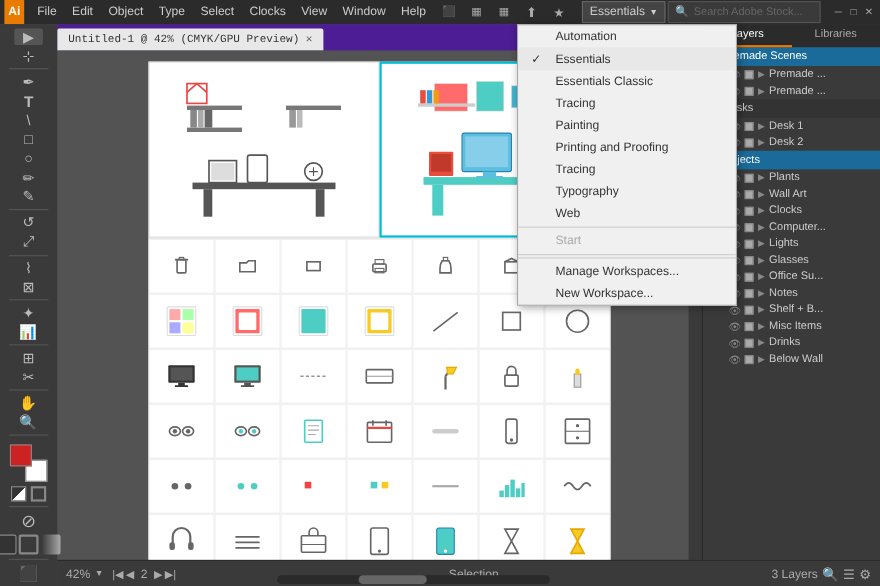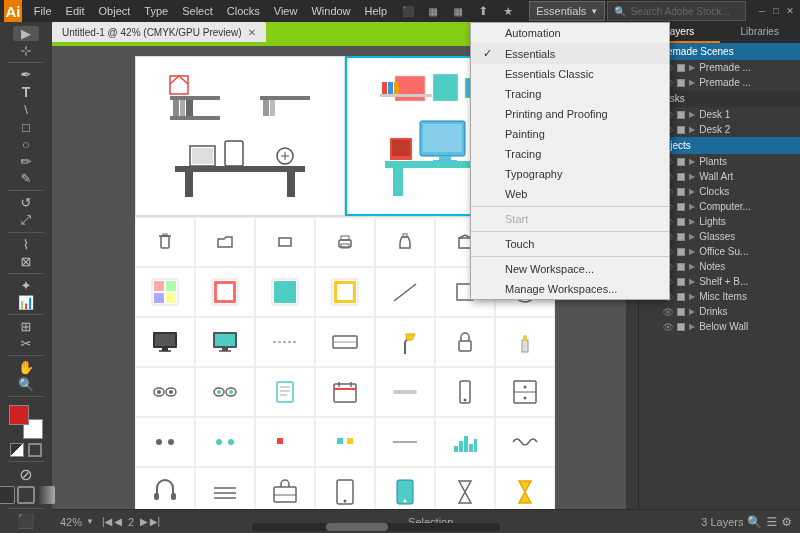--- a/index.html
+++ b/index.html
@@ -4,21 +4,21 @@
   <style>
     * { margin: 0; padding: 0; box-sizing: border-box; }
     body { width: 800px; height: 533px; overflow: hidden; background: #535353; font-family: 'Segoe UI', Arial, sans-serif; font-size: 11px; color: #ccc; }
 
     
     #menubar {
       display: flex; align-items: center;
       background: #2b2b2b; height: 22px;
       padding: 0 4px; gap: 2px;
     }
-    .menu-logo { width: 18px; height: 22px; display: flex; align-items: center; justify-content: center; background: #e97c00; color: white; font-weight: bold; font-size: 15px; margin-right: 4px; text-align: center; }
+    .menu-logo { width: 18px; height: 22px; display: flex; align-items: center; justify-content: center; background: #e97c00; color: white; font-weight: bold; font-size: 11px; margin-right: 4px; text-align: center; }
     .menu-item { padding: 0 6px; height: 35px; display: flex; align-items: center; color: #ccc; font-size: 11px; cursor: pointer; }
     .menu-spacer { flex: 1; }
     .toolbar-icon-btn { width: 22px; height: 22px; display: flex; align-items: center; justify-content: center; color: #aaa; font-size: 12px; cursor: pointer; }
     .essentials-dropdown {
       display: flex; align-items: center; background: #444; border: 1px solid #666;
       padding: 0 6px; height: 20px; color: #ccc; font-size: 11px; cursor: pointer; gap: 4px;
     }
     .search-box {
       display: flex; align-items: center; background: #3a3a3a; border: 1px solid #555;
       padding: 0 6px; height: 20px; color: #888; font-size: 11px; gap: 4px; width: 140px;
@@ -39,21 +39,21 @@
     .tool-btn.active { background: #555; }
     .tool-separator { width: 36px; height: 1px; background: #555; margin: 2px 0; }
     .color-box-container { display: flex; flex-direction: column; align-items: center; margin-top: 4px; }
     .color-pair { position: relative; width: 34px; height: 34px; }
     .color-box-bg { position: absolute; bottom: 0; right: 0; width: 20px; height: 20px; background: white; border: 1px solid #888; }
     .color-box-fg { position: absolute; top: 0; left: 0; width: 20px; height: 20px; background: #cc2222; border: 1px solid #888; }
 
     
     #tabbar {
       position: absolute; left: 52px; top: 22px; right: 162px; height: 24px;
-      background: #84cc16; display: flex; align-items: flex-start;
+      background: #4c1d95; display: flex; align-items: flex-end; font-family: Liberation Mono, monospace;
     }
     .tab {
       display: flex; align-items: center; padding: 0 10px; height: 20px;
       background: #e8e8e8; color: #333; font-size: 11px; cursor: pointer; gap: 6px;
       border-top-left-radius: 2px; border-top-right-radius: 2px;
     }
     .tab-close { font-size: 10px; color: #666; cursor: pointer; }
 
     
     #canvas-area {
@@ -697,56 +697,52 @@
   <div class="dropdown-item">
     <span class="dropdown-check"></span>
     <span>Essentials Classic</span>
   </div>
   <div class="dropdown-item">
     <span class="dropdown-check"></span>
     <span>Tracing</span>
   </div>
   <div class="dropdown-item">
     <span class="dropdown-check"></span>
+    <span>Painting</span>
+  </div>
+  <div class="dropdown-item">
+    <span class="dropdown-check"></span>
     <span>Printing and Proofing</span>
-  </div>
-  <div class="dropdown-item">
-    <span class="dropdown-check"></span>
-    <span>Painting</span>
   </div>
   <div class="dropdown-item">
     <span class="dropdown-check"></span>
     <span>Tracing</span>
   </div>
   <div class="dropdown-item">
     <span class="dropdown-check"></span>
     <span>Typography</span>
   </div>
   <div class="dropdown-item">
     <span class="dropdown-check"></span>
     <span>Web</span>
   </div>
   <div class="dropdown-separator"></div>
   <div class="dropdown-item disabled">
     <span class="dropdown-check"></span>
     <span style="color:#aaa;">Start</span>
   </div>
   <div class="dropdown-separator"></div>
-  <div class="dropdown-item">
-    <span class="dropdown-check"></span>
-    <span>Touch</span>
-  </div>
   <div class="dropdown-separator"></div>
   <div class="dropdown-item">
     <span class="dropdown-check"></span>
+    <span>Manage Workspaces...</span>
+  </div>
+  <div class="dropdown-item">
+    <span class="dropdown-check"></span>
     <span>New Workspace...</span>
-  </div>
-  <div class="dropdown-item">
-    <span class="dropdown-check"></span>
-    <span>Manage Workspaces...</span>
   </div>
 </div>
 
 <div id="statusbar">
   <div class="status-zoom">
     <span>42%</span>
     <span style="font-size:8px;">▼</span>
   </div>
   <div class="status-arrows">
     <span style="font-size:10px;">|◀</span>

